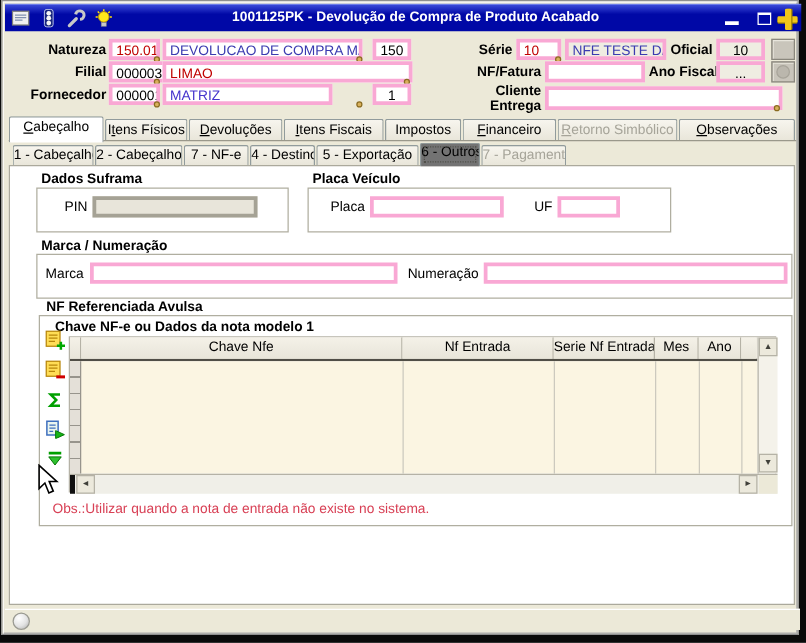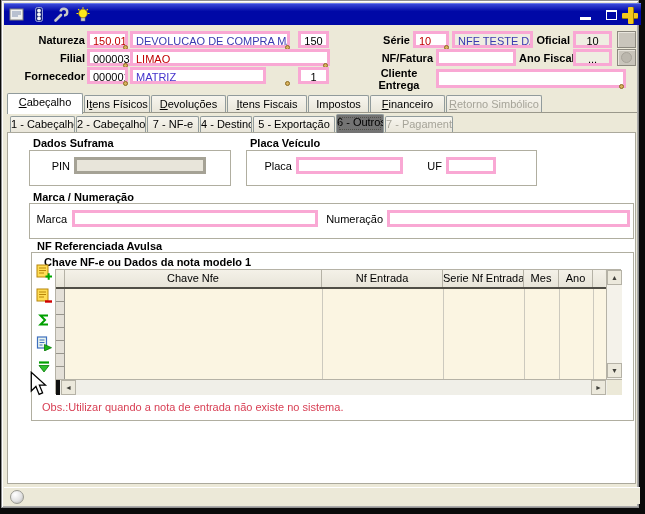--- a/index.html
+++ b/index.html
@@ -14,21 +14,21 @@
             border-top:1px solid #6B7BE8;}
   .title-text{position:absolute;left:100px;right:80px;top:4px;text-align:center;color:#fff;font-weight:bold;}
   .tbicon{position:absolute;top:3px;width:16px;height:16px;}
   .ctl-min{position:absolute;top:13px;width:11px;height:3px;background:#fff;}
   .ctl-max{position:absolute;top:6px;width:11px;height:10px;border:1px solid #fff;border-top:2px solid #fff;}
   .ctl-plus{position:absolute;width:20px;height:20px;top:1px;}
   .ctl-plus .pb1{position:absolute;left:2px;top:8px;width:16px;height:5px;background:var(--gold);border-radius:1px;box-shadow:0 1px 0 #9a7c00;}
   .ctl-plus .pb2{position:absolute;left:8px;top:2px;width:5px;height:17px;background:var(--gold);border-radius:1px;box-shadow:1px 0 0 #9a7c00;}
   
   .lbl{position:absolute;font-weight:bold;text-align:right;white-space:nowrap;}
-  .lbl2{position:absolute;font-weight:bold;text-align:center;line-height:12px;}
+  .lbl2{position:absolute;font-weight:bold;text-align:right;line-height:12px;}
   .field{position:absolute;background:#fff;border:3px solid #f9a8d4;height:17px;line-height:15px;
          padding:0 3px;overflow:hidden;white-space:nowrap;}
   .ro{background:#EFEDE2;}
   .ctr{text-align:center;}
   .v-red{color:var(--code_red);}
   .v-navy{color:var(--desc_navy);}
   .v-blue{color:var(--value_blue);}
   .mag{position:absolute;width:5px;height:5px;border-radius:50%;background:#D9B15C;border:1px solid #8A6B20;}
   .graybtn{position:absolute;width:19px;height:17px;background:#C9C5BB;border:1px solid #8A877D;
            box-shadow:inset 1px 1px 0 #E8E5DC;}
@@ -105,20 +105,21 @@
           <path d="M7.5 4.5 A3.4 3.4 0 1 1 11 8.5" stroke="#C8C8C8" stroke-width="2.4" fill="none"></path>
         </svg>
     </span>
     <span class="tbicon" style="left:71px;">
       <svg width="16" height="16" viewBox="0 0 16 16">
           <path d="M8 0.3v1.5M1.5 6.5h1.7M12.8 6.5h1.7M3.2 2.2l1.2 1.2M12.8 2.2l-1.2 1.2" stroke="#FFE000" stroke-width="1.2"></path>
           <circle cx="8" cy="6.5" r="4.2" fill="#FFE81A" stroke="#C8A000" stroke-width="0.8"></circle>
           <rect x="6" y="11" width="4" height="3" fill="#C8C8C8" stroke="#888" stroke-width="0.5"></rect>
         </svg>
     </span>
+    <span class="title-text">1001125PK - Devolução de Compra de Produto Acabado</span>
     <span class="ctl-min" style="left:576px;"></span>
     <span class="ctl-max" style="left:602px;"></span>
     <span class="ctl-plus" style="left:616px;">
         <span class="pb1"></span>
         <span class="pb2"></span>
       </span>
   </div>
 
   <span class="lbl" style="left:10px;top:34px;width:75px;">Natureza</span>
   <div class="field v-red ctr" style="left:87px;top:31px;width:41px;">150.01</div>
@@ -159,20 +160,21 @@
 
   <div class="tabline"></div>
   <div class="mtabs" id="main-tabs">
       <div class="mtab active" style="width: 76px;"><u>C</u>abeçalho</div>
       <div class="mtab " style="width: 66px;">I<u>t</u>ens Físicos</div>
       <div class="mtab " style="width: 75px;"><u>D</u>evoluções</div>
       <div class="mtab " style="width: 80px;"><u>I</u>tens Fiscais</div>
       <div class="mtab " style="width: 61px;">Impostos</div>
       <div class="mtab " style="width: 75px;"><u>F</u>inanceiro</div>
       <div class="mtab disabled" style="width: 96px;"><u>R</u>etorno Simbólico</div>
+      <div class="mtab " style="width: 93px;"><u>O</u>bservações</div>
     </div>
   <div class="stabs" id="sub-tabs">
       <div class="stab " style="width: 65px;">1 - Cabeçalho</div>
       <div class="stab " style="width: 70px;">2 - Cabeçalho</div>
       <div class="stab " style="width: 52px;">7 - NF-e</div>
       <div class="stab " style="width: 52px;">4 - Destino</div>
       <div class="stab " style="width: 82px;">5 - Exportação</div>
       <div class="stab active" style="width: 48px;">6 - Outros</div>
       <div class="stab disabled" style="width: 68px;">7 - Pagamento</div>
     </div>

